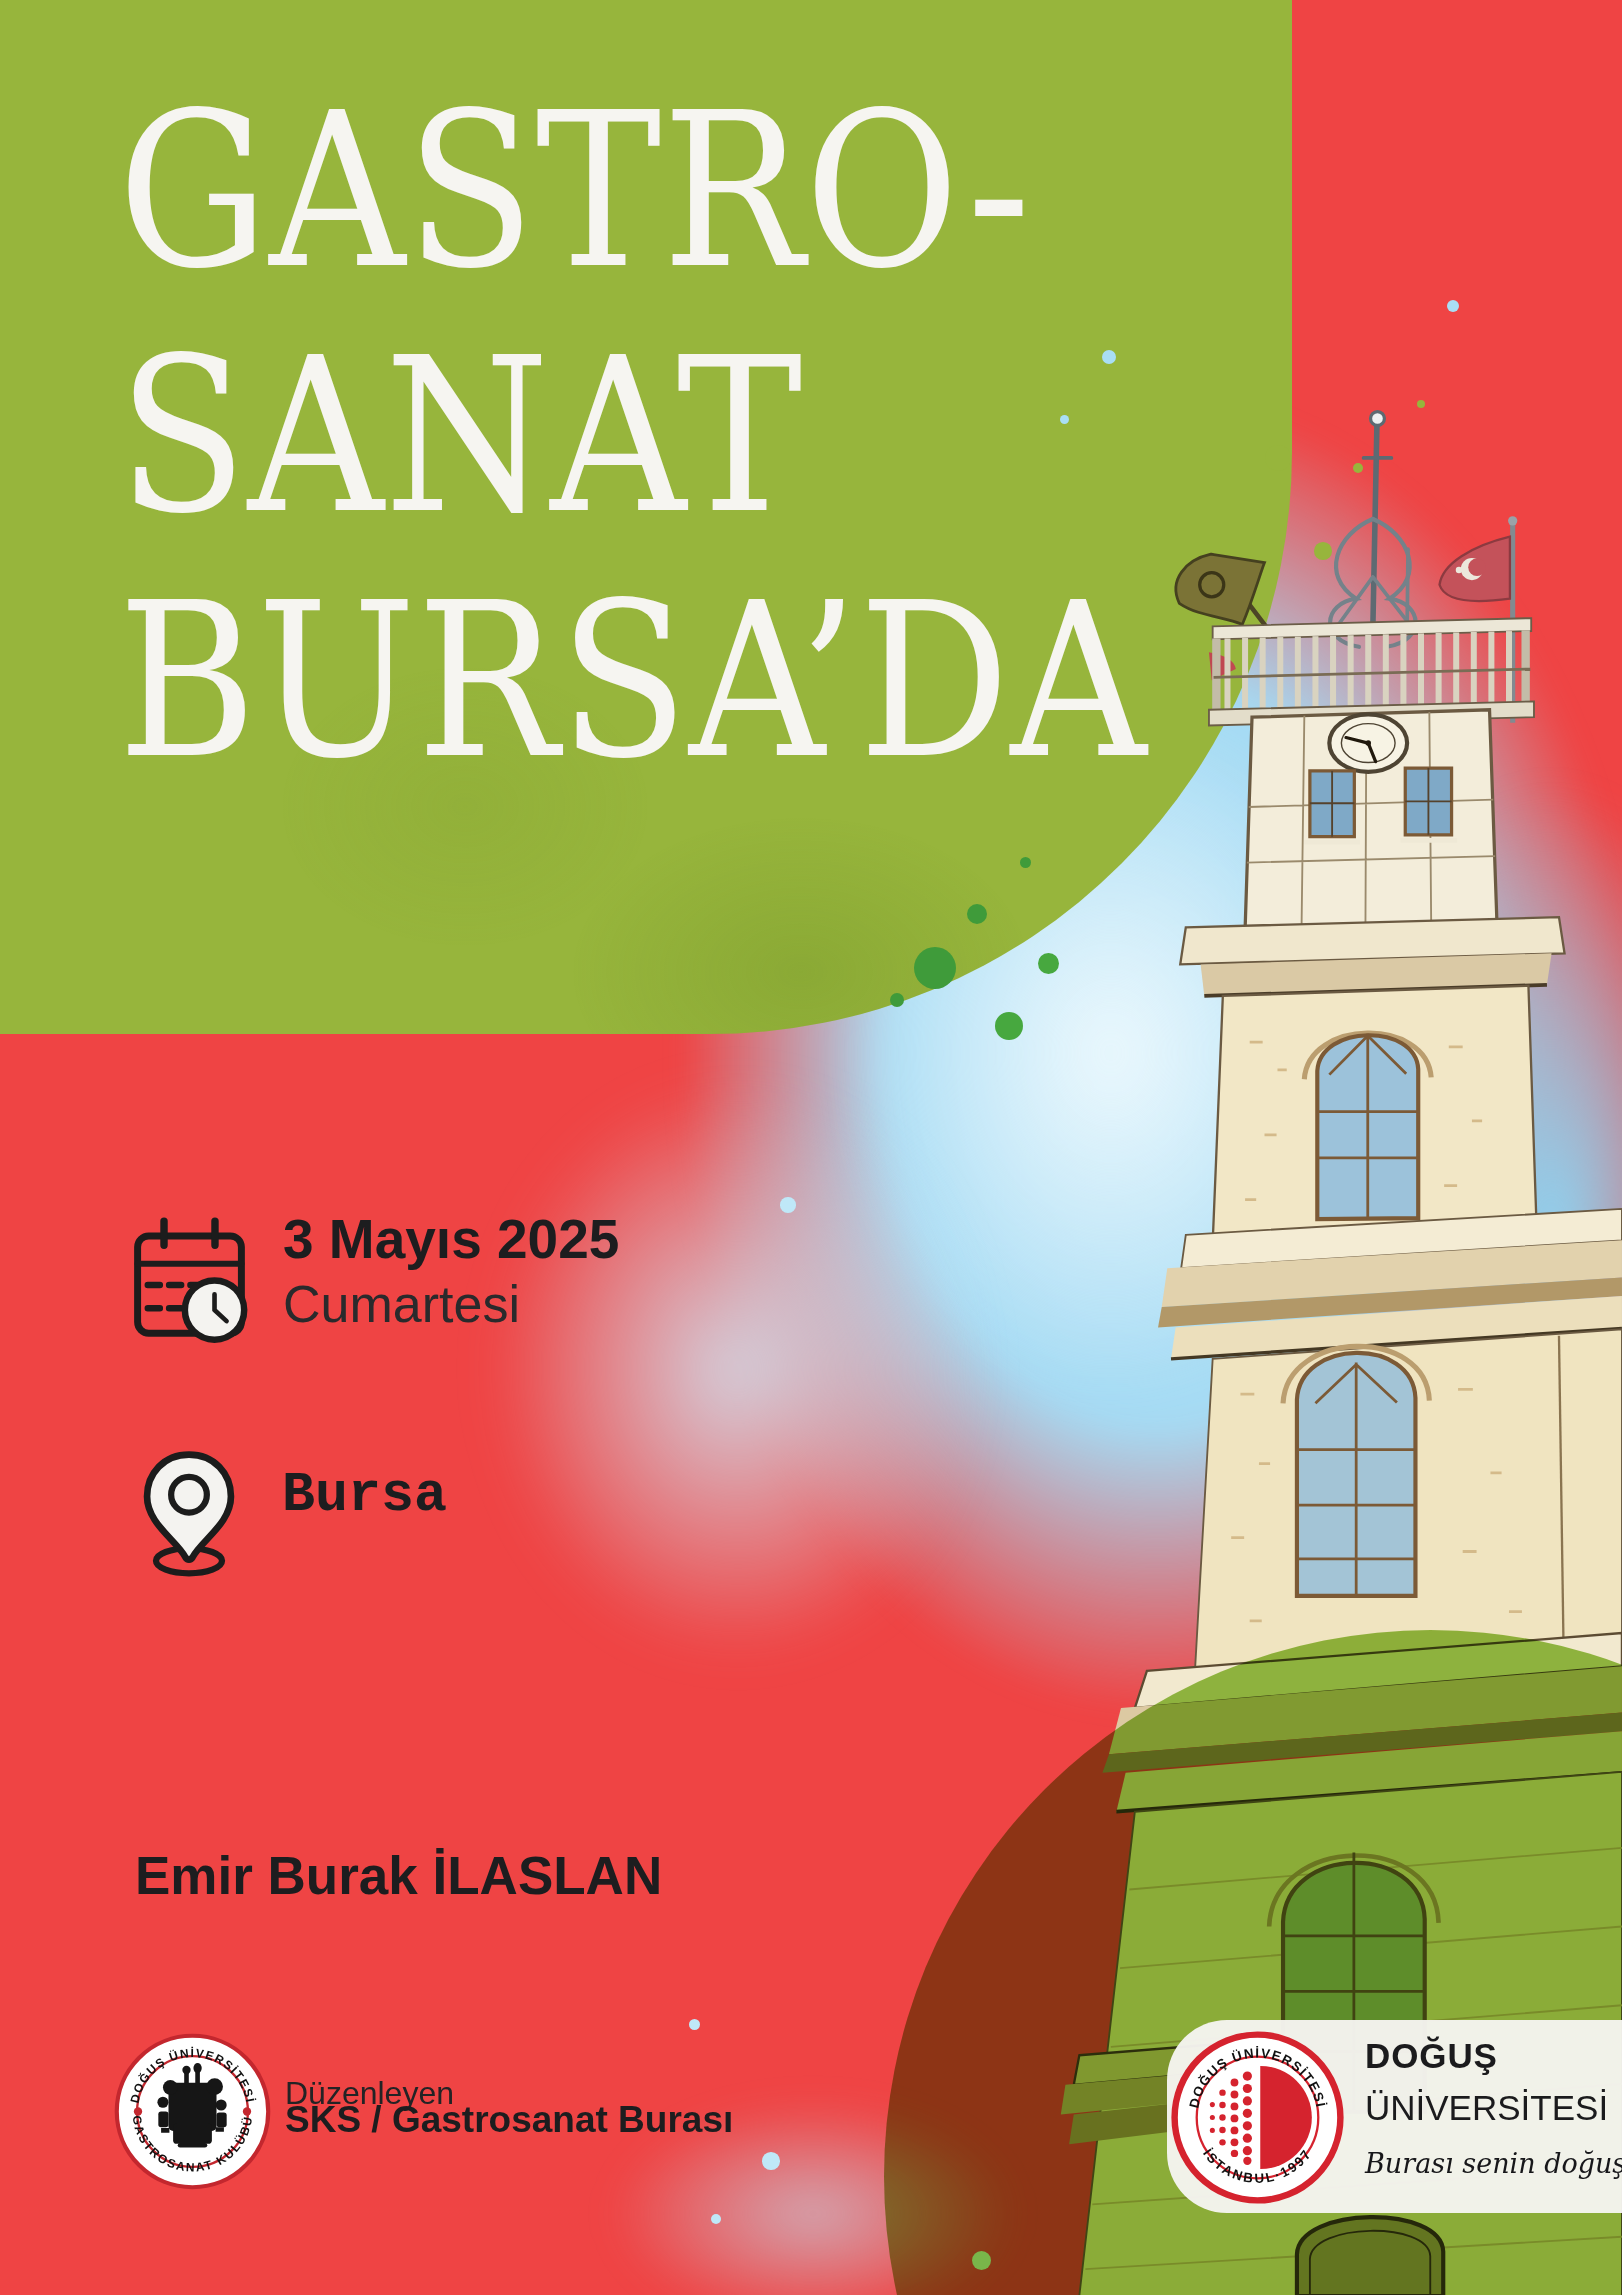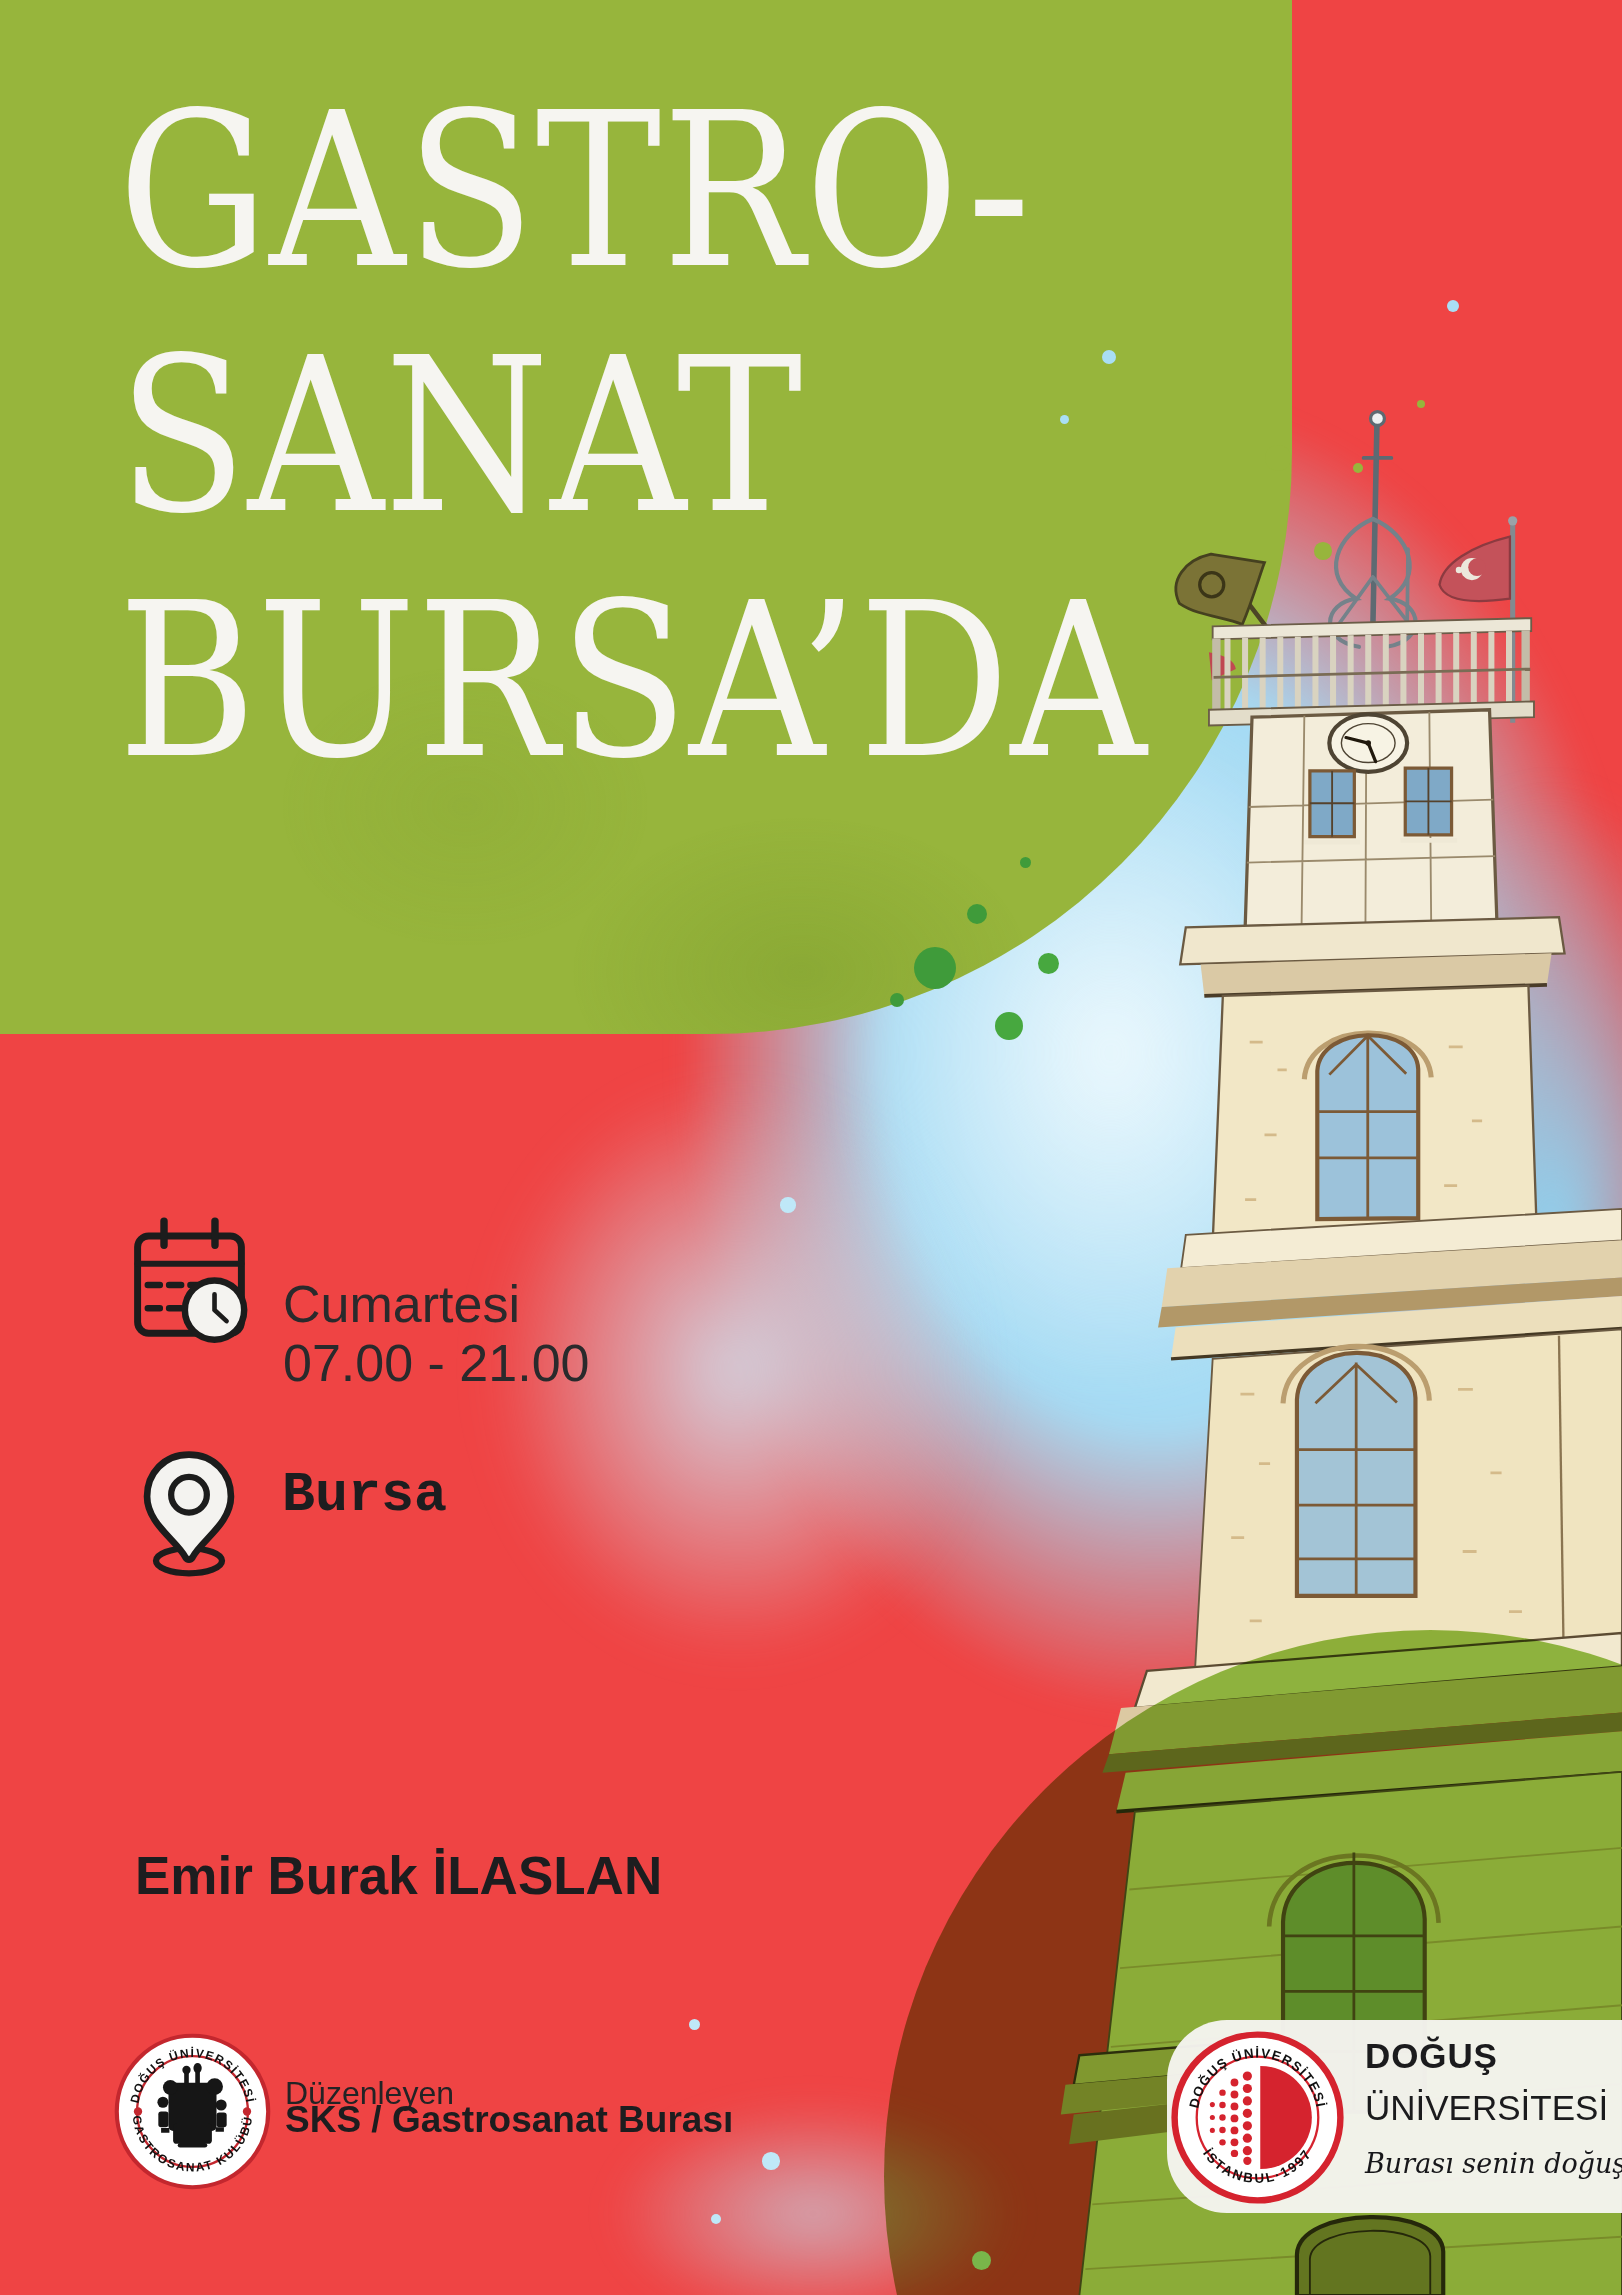--- a/index.html
+++ b/index.html
@@ -229,22 +229,22 @@
     <g fill="none" stroke="#1c1c1c" stroke-linecap="round">
       <rect x="38" y="62" width="224" height="210" rx="24" stroke-width="15"></rect>
       <path d="M95,30 V82 M205,30 V82" stroke-width="16"></path>
       <path d="M38,122 H262" stroke-width="13"></path>
       <path d="M60,168 h26 M106,168 h26 M152,168 h26 M198,168 h26" stroke-width="14"></path>
       <path d="M60,218 h26 M106,218 h26" stroke-width="14"></path>
     </g>
     <circle cx="204" cy="222" r="64" fill="#f4f3f0" stroke="#1c1c1c" stroke-width="14"></circle>
     <path d="M204,222 L204,188 M204,222 L230,246" stroke="#1c1c1c" stroke-width="10" stroke-linecap="round" fill="none"></path>
   </svg>
+  <div class="txt date-main">3 Mayıs 2025</div>
   <div class="txt date-day">Cumartesi</div>
-  <div class="txt date-time">07.00 - 21.00</div>
 
   <svg class="abs" style="left:131px;top:1439px" width="116" height="141" viewBox="0 0 260 310">
     <ellipse cx="130" cy="270" rx="74" ry="28" fill="none" stroke="#1c1c1c" stroke-width="14"></ellipse>
     <path d="M130,32 C186,32 224,74 224,126 C224,186 158,224 138,262 C134,269 126,269 122,262 C102,224 36,186 36,126 C36,74 74,32 130,32 Z" fill="#f4f3f0" stroke="#1c1c1c" stroke-width="15"></path>
     <circle cx="130" cy="122" r="40" fill="none" stroke="#1c1c1c" stroke-width="14"></circle>
   </svg>
   <div class="txt city">Bursa</div>
 
   <div class="txt prog2">Emir Burak İLASLAN</div>
 

